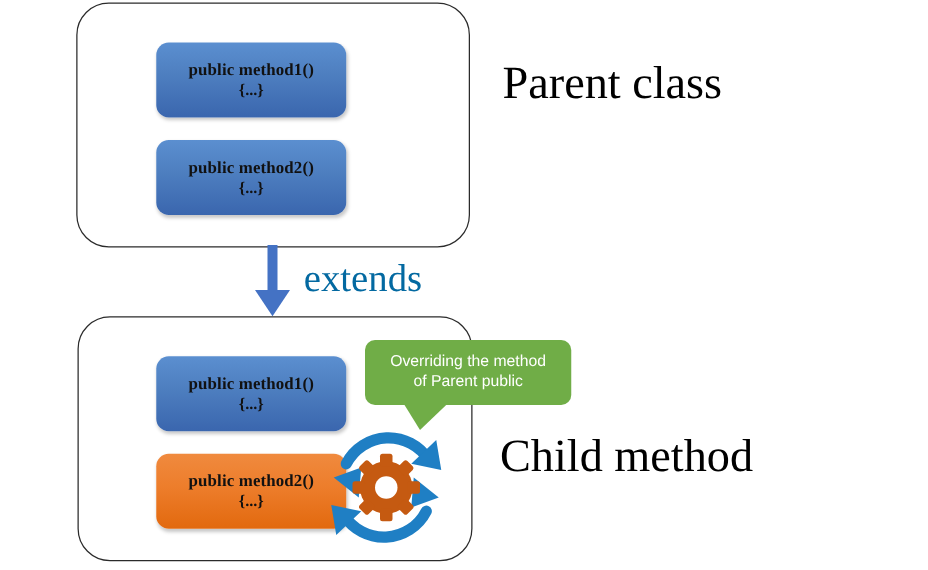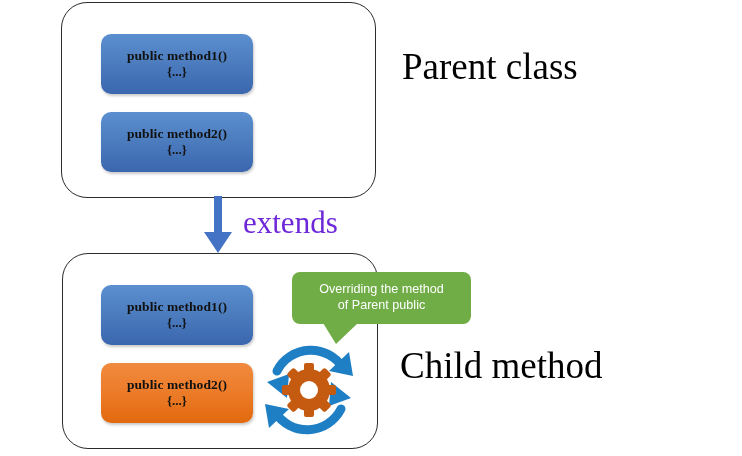--- a/index.html
+++ b/index.html
@@ -66,20 +66,21 @@
     flex-direction: column;
     align-items: center;
     justify-content: center;
     color: #111111;
     font-family: "Liberation Serif", serif;
     font-size: 13.5px;
     font-weight: bold;
     line-height: 1.28;
     text-align: center;
     box-shadow: 1px 2px 3px rgba(0,0,0,0.22);
+    margin-left: 24px;
   }
   .method-box .sig { display: block; letter-spacing: 0.1px; }
   .method-box .body { display: block; font-size: 13px; }
 
   .chip-blue {
     background: linear-gradient(180deg, #5B8FD0 0%, #4E7FC0 42%, #3A66AE 100%);
   }
   .chip-orange {
     background: linear-gradient(180deg, #F08A3E 0%, #ED7D2B 45%, #E2690E 100%);
   }
@@ -108,37 +109,37 @@
     top: 196px;
     width: 36px;
     height: 58px;
   }
   #extends-label {
     position: absolute;
     left: 243px;
     top: 205px;
     font-family: "Liberation Serif", serif;
     font-size: 31px;
-    color: #6d28d9;
+    color: #0369a1;
     white-space: nowrap;
   }
 
   
   #override-callout {
     position: absolute;
     left: 292px;
     top: 272px;
     width: 165px;
     height: 52px;
   }
   #override-callout .bubble {
     position: absolute;
     left: 0;
     top: 0;
-    width: 179px;
+    width: 165px;
     height: 52px;
     background: #70AD47;
     border-radius: 8px;
     display: flex;
     align-items: center;
     justify-content: center;
   }
   #override-callout .tail {
     position: absolute;
     left: 31px;

